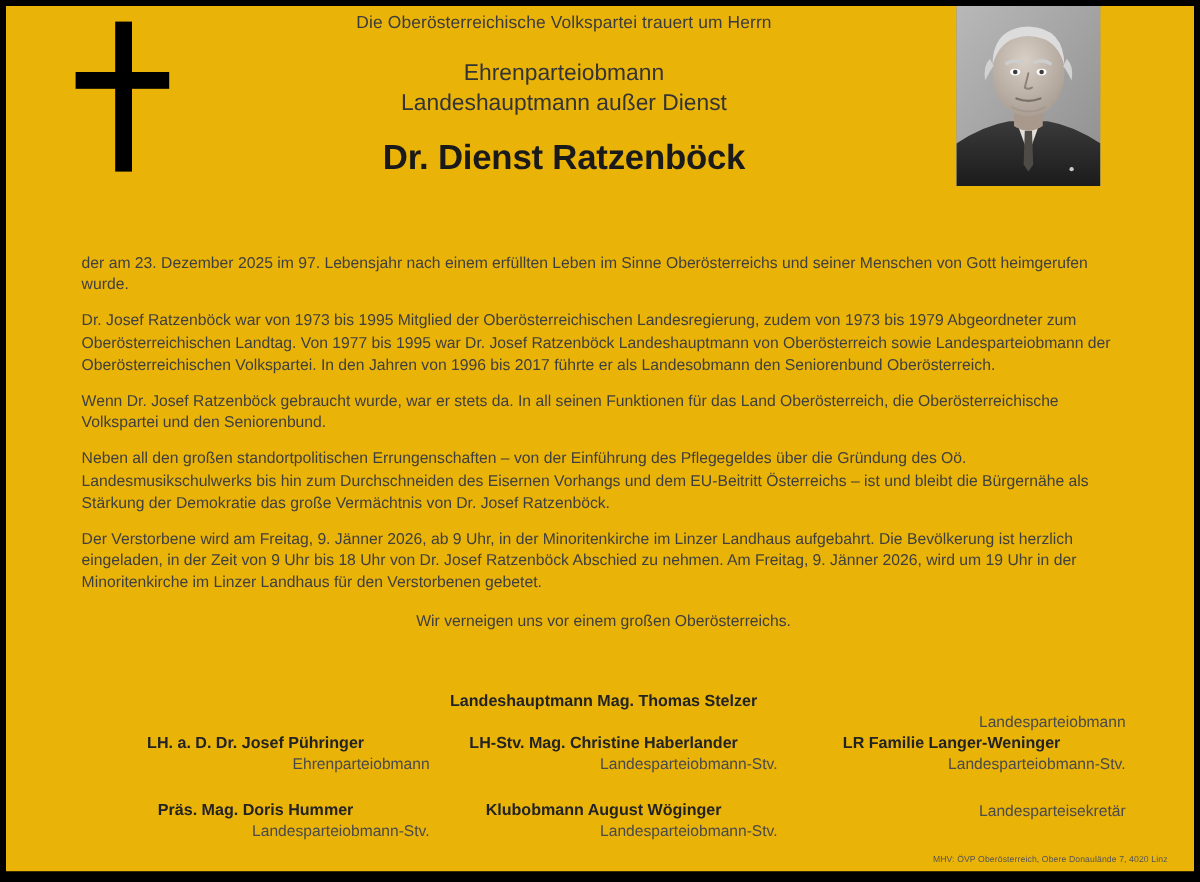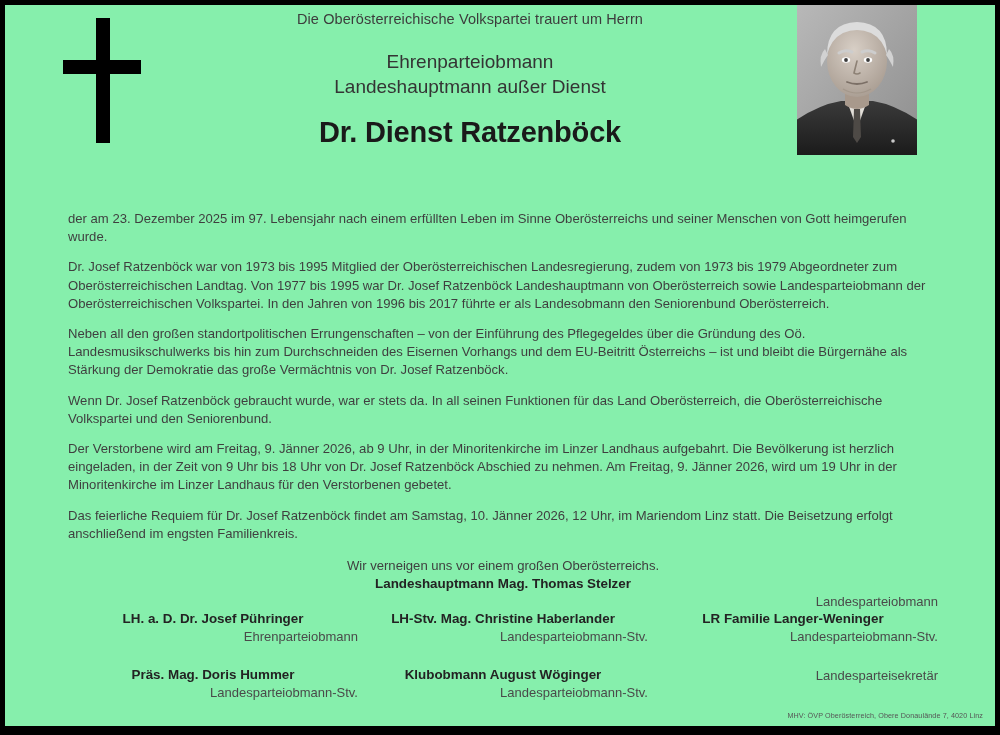--- a/index.html
+++ b/index.html
@@ -4,21 +4,21 @@
 <style>
   html, body {
     margin: 0;
     padding: 0;
     background: #ffffff;
   }
   .page {
     position: relative;
     width: 1000px;
     height: 735px;
-    background: #86efac;
+    background: #eab308;
     box-sizing: border-box;
     border-left: 5px solid #000000;
     border-right: 5px solid #000000;
     border-top: 5px solid #000000;
     border-bottom: 9px solid #000000;
     overflow: hidden;
     font-family: "Liberation Sans", sans-serif;
     color: #3a3a3a;
   }
 
@@ -138,21 +138,21 @@
     font-size: 13px;
     color: #4a4a4a;
     line-height: 17px;
     margin-top: 1px;
     text-align: right;
   }
 
   
   .imprint {
     position: absolute;
-    right: 12px;
+    right: 22px;
     bottom: 6px;
     font-size: 7.2px;
     color: #555555;
     letter-spacing: 0.1px;
   }
 </style>
 </head>
 <body>
 
 <div class="page">
@@ -220,24 +220,23 @@
 
         <circle cx="96" cy="136" r="1.8" fill="#c9c9c9"></circle>
       </svg>
     </div>
 
   </div>
 
   <div class="body-wrap">
     <p>der am 23. Dezember 2025 im 97. Lebensjahr nach einem erfüllten Leben im Sinne Oberösterreichs und seiner Menschen von Gott heimgerufen wurde.</p>
     <p>Dr. Josef Ratzenböck war von 1973 bis 1995 Mitglied der Oberösterreichischen Landesregierung, zudem von 1973 bis 1979 Abgeordneter zum Oberösterreichischen Landtag. Von 1977 bis 1995 war Dr. Josef Ratzenböck Landeshauptmann von Oberösterreich sowie Landesparteiobmann der Oberösterreichischen Volkspartei. In den Jahren von 1996 bis 2017 führte er als Landesobmann den Seniorenbund Oberösterreich.</p>
+    <p>Wenn Dr. Josef Ratzenböck gebraucht wurde, war er stets da. In all seinen Funktionen für das Land Oberösterreich, die Oberösterreichische Volkspartei und den Seniorenbund.</p>
     <p>Neben all den großen standortpolitischen Errungenschaften – von der Einführung des Pflegegeldes über die Gründung des Oö. Landesmusikschulwerks bis hin zum Durchschneiden des Eisernen Vorhangs und dem EU-Beitritt Österreichs – ist und bleibt die Bürgernähe als Stärkung der Demokratie das große Vermächtnis von Dr. Josef Ratzenböck.</p>
-    <p>Wenn Dr. Josef Ratzenböck gebraucht wurde, war er stets da. In all seinen Funktionen für das Land Oberösterreich, die Oberösterreichische Volkspartei und den Seniorenbund.</p>
     <p>Der Verstorbene wird am Freitag, 9. Jänner 2026, ab 9 Uhr, in der Minoritenkirche im Linzer Landhaus aufgebahrt. Die Bevölkerung ist herzlich eingeladen, in der Zeit von 9 Uhr bis 18 Uhr von Dr. Josef Ratzenböck Abschied zu nehmen. Am Freitag, 9. Jänner 2026, wird um 19 Uhr in der Minoritenkirche im Linzer Landhaus für den Verstorbenen gebetet.</p>
-    <p>Das feierliche Requiem für Dr. Josef Ratzenböck findet am Samstag, 10. Jänner 2026, 12 Uhr, im Mariendom Linz statt. Die Beisetzung erfolgt anschließend im engsten Familienkreis.</p>
     <p class="centered">Wir verneigen uns vor einem großen Oberösterreichs.</p>
   </div>
 
   <div class="signatures">
 
     <div class="sig-lead">
       <div class="sig-name">Landeshauptmann Mag. Thomas Stelzer</div>
       <div class="sig-role">Landesparteiobmann</div>
     </div>
 

